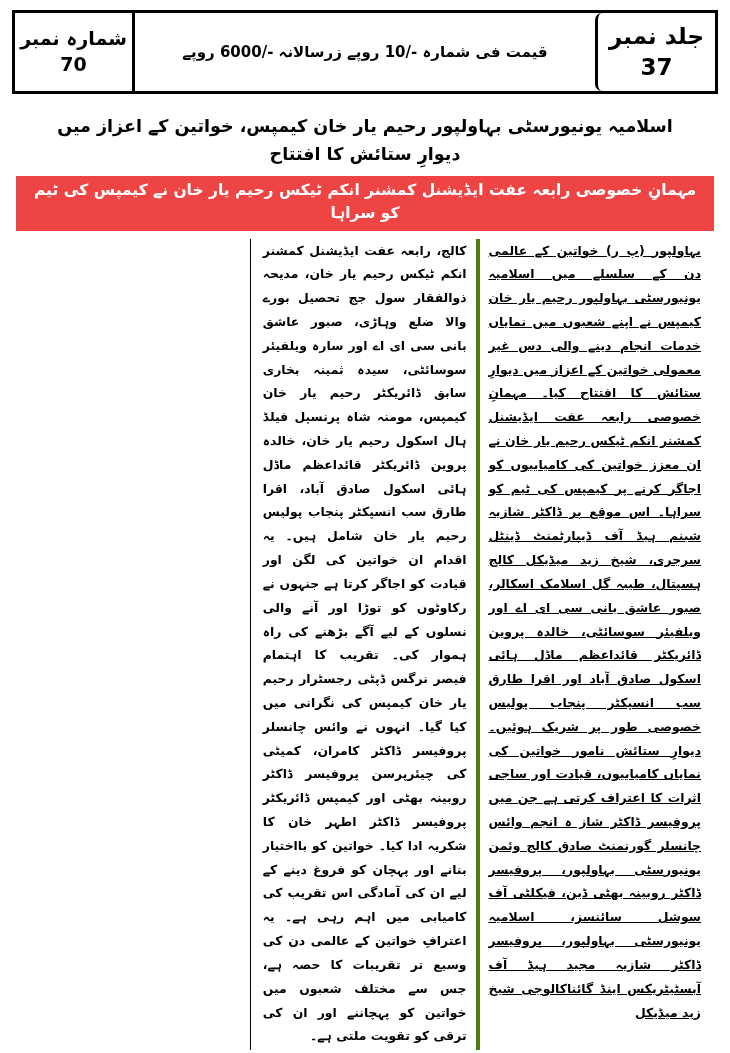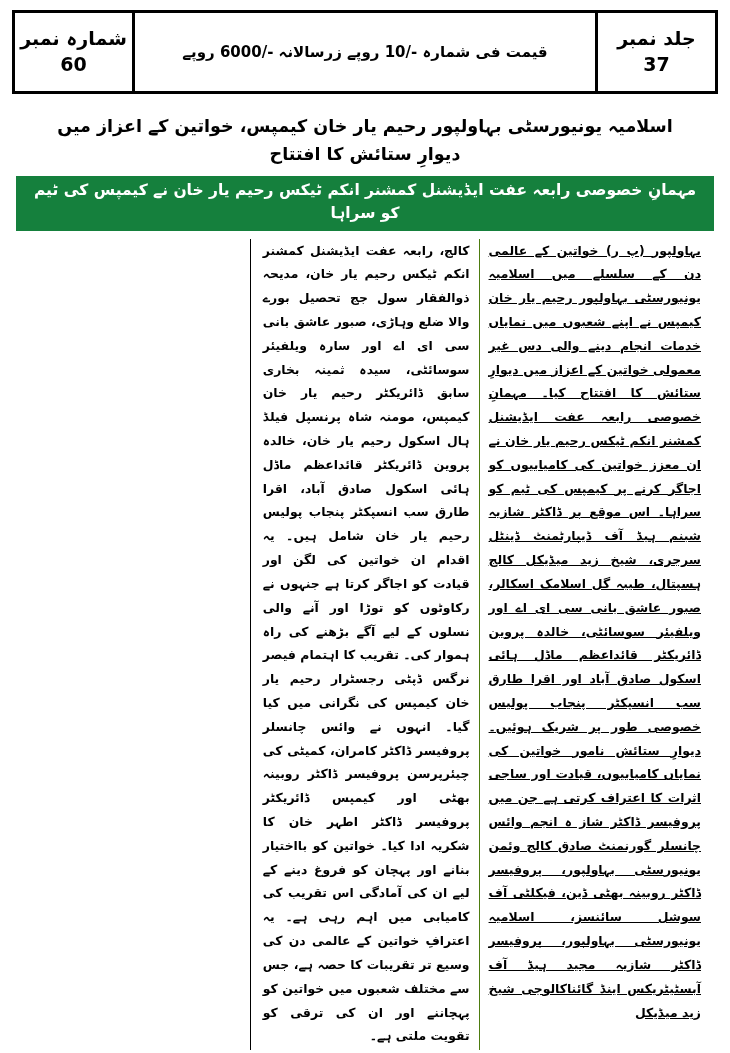--- a/index.html
+++ b/index.html
@@ -38,24 +38,25 @@
     flex-direction: column;
     align-items: center;
     justify-content: center;
     text-align: center;
     direction: rtl;
   }
   .mast-vol {
     width: 120px;
     border-left: 3px solid #000;
     font-weight: bold;
-    font-size: 19px;
+    font-size: 23px;
     line-height: 1.35;
     padding: 12px 4px;
     box-sizing: border-box;
+    border-radius: 7px;
   }
   .mast-issue {
     width: 120px;
     border-right: 3px solid #000;
     font-weight: bold;
     font-size: 19px;
     line-height: 1.35;
     padding: 2px 4px;
     box-sizing: border-box;
   }
@@ -89,21 +90,21 @@
   }
   .headline-main {
     font-size: 17.5px;
     font-weight: bold;
     line-height: 1.6;
     letter-spacing: 0px;
     padding: 0 30px;
   }
   .headline-strap {
     display: inline-block;
-    background: #15803d;
+    background: #ef4444;
     color: #fff;
     font-size: 15.5px;
     font-weight: bold;
     padding: 3px 10px 5px 10px;
     margin-top: 8px;
     line-height: 1.5;
   }
 
   
   .columns {
@@ -117,21 +118,21 @@
   .col {
     direction: rtl;
     text-align: justify;
     font-size: 12.4px;
     line-height: 1.92;
     font-weight: bold;
     padding: 0 9px;
     box-sizing: border-box;
   }
   .col-1 { width: 33.4%; text-decoration: underline; }
-  .col-2 { width: 33.3%; border-right: 1px solid #4d7c0f; border-left: 1px solid #000; padding-left: 12px; }
+  .col-2 { width: 33.3%; border-right: 4px solid #4d7c0f; border-left: 1px solid #000; padding-left: 12px; }
   .col-3 { width: 33.3%; }
   .col p {
     margin: 0 0 2px 0;
   }
 
   
   .photo-wrap {
     margin: 16px auto 0 auto;
     width: 594px;
   }
@@ -171,21 +172,21 @@
 </head>
 <body>
 
 <div class="page">
 
   <div class="masthead">
     <div class="mast-cell mast-vol">جلد نمبر 37</div>
     <div class="mast-cell mast-center">
       <div class="mast-price">قیمت فی شمارہ -/10 روپے    زرسالانہ -/6000 روپے</div>
     </div>
-    <div class="mast-cell mast-issue">شمارہ نمبر 60</div>
+    <div class="mast-cell mast-issue">شمارہ نمبر 70</div>
   </div>
 
   <div class="headline-wrap">
     <div class="headline-main">اسلامیہ یونیورسٹی بہاولپور رحیم یار خان کیمپس، خواتین کے اعزاز میں دیوارِ ستائش کا افتتاح</div>
     <div class="headline-strap">مہمانِ خصوصی رابعہ عفت ایڈیشنل کمشنر انکم ٹیکس رحیم یار خان نے کیمپس کی ٹیم کو سراہا</div>
   </div>
 
   <div class="columns">
     <div class="col col-1">
       <p>بہاولپور (پ ر) خواتین کے عالمی دن کے سلسلے میں اسلامیہ یونیورسٹی بہاولپور رحیم یار خان کیمپس نے اپنے شعبوں میں نمایاں خدمات انجام دینے والی دس غیر معمولی خواتین کے اعزاز میں دیوارِ ستائش کا افتتاح کیا۔ مہمانِ خصوصی رابعہ عفت ایڈیشنل کمشنر انکم ٹیکس رحیم یار خان نے ان معزز خواتین کی کامیابیوں کو اجاگر کرنے پر کیمپس کی ٹیم کو سراہا۔ اس موقع پر ڈاکٹر شازیہ شبنم ہیڈ آف ڈیپارٹمنٹ ڈینٹل سرجری، شیخ زید میڈیکل کالج ہسپتال، طیبہ گل اسلامک اسکالر، صبور عاشق بانی سی ای اے اور ویلفیئر سوسائٹی، خالدہ پروین ڈائریکٹر قائداعظم ماڈل ہائی اسکول صادق آباد اور اقرا طارق سب انسپکٹر پنجاب پولیس خصوصی طور پر شریک ہوئیں۔ دیوارِ ستائش نامور خواتین کی نمایاں کامیابیوں، قیادت اور ساجی اثرات کا اعتراف کرتی ہے جن میں پروفیسر ڈاکٹر شاز ہ انجم وائس چانسلر گورنمنٹ صادق کالج وئمن یونیورسٹی بہاولپور، پروفیسر ڈاکٹر روبینہ بھٹی ڈین، فیکلٹی آف سوشل سائنسز، اسلامیہ یونیورسٹی بہاولپور، پروفیسر ڈاکٹر شازیہ مجید ہیڈ آف آبسٹیٹریکس اینڈ گائناکالوجی شیخ زید میڈیکل</p>

